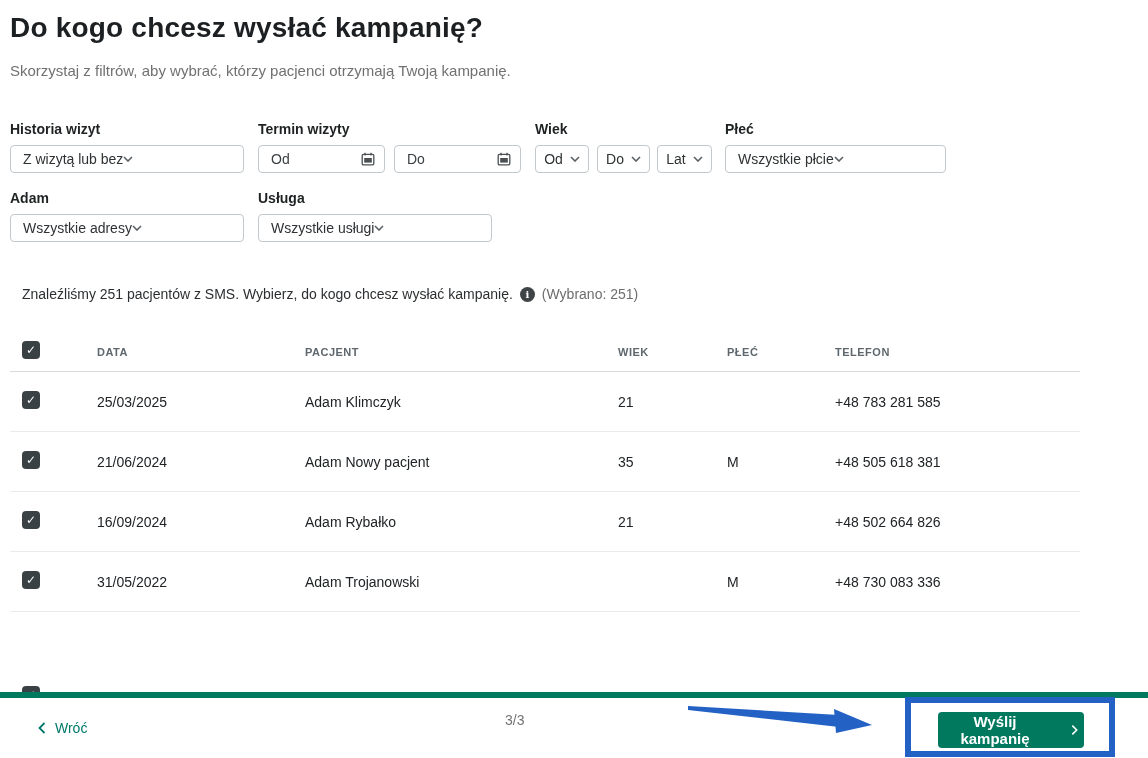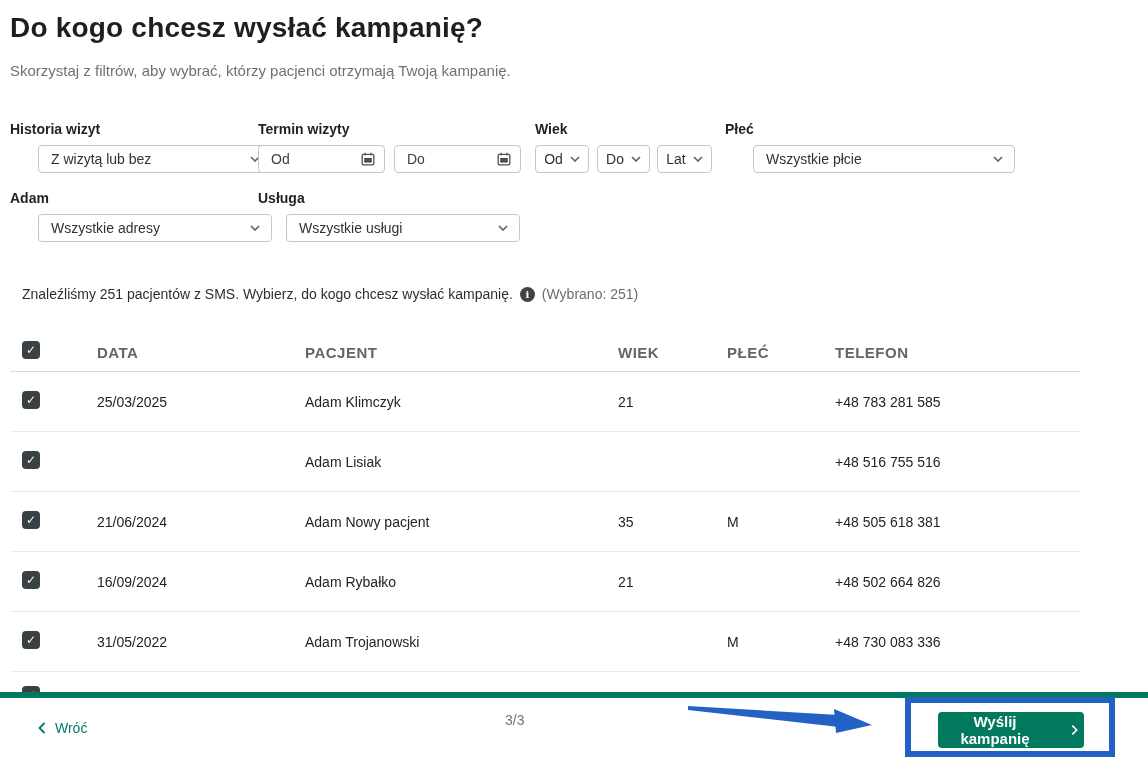--- a/index.html
+++ b/index.html
@@ -8,42 +8,42 @@
   .screen { position:relative; width:1148px; height:758px; background:#fff; overflow:hidden; }
 
   
   .page-title { position:absolute; left:10px; top:12px; margin:0; font-size:28px; font-weight:700; color:#1d2022; letter-spacing:0.2px; }
   .page-subtitle { position:absolute; left:10px; top:62px; font-size:15px; color:#717171; }
 
   
   .field-label { position:absolute; font-size:14px; font-weight:700; color:#1e2223; }
   .control { position:absolute; height:28px; border:1px solid #c2c8cc; border-radius:4px; background:#fff;
              display:flex; align-items:center; font-size:14px; color:#2e3234; }
-  .select { justify-content:space-between; padding:0 11px 0 12px; cursor:pointer;margin-left:28px; }
+  .select { justify-content:flex-start; padding:0 11px 0 12px; cursor:pointer; }
   .select-sm { justify-content:center; gap:7px; padding:0 6px; cursor:pointer; }
   .chev { width:10px; height:6px; flex:0 0 auto; }
   .chev path { stroke:#5a6166; stroke-width:1.6; fill:none; }
   .date-input { padding:0 9px 0 12px; justify-content:space-between; }
   .date-input input { border:none; outline:none; width:80px; font-size:14px; color:#2e3234; font-family:inherit; padding:0; background:transparent; }
   .date-input input::placeholder { color:#3a3f42; opacity:1; }
   .cal { width:14px; height:14px; flex:0 0 auto; }
 
   
   .summary { position:absolute; left:10px; top:286px; display:flex; align-items:center; gap:7px; font-size:14px;margin-left:12px; }
   .summary-text { color:#2c2f31; }
   .info-badge { width:15px; height:15px; border-radius:50%; background:#3f4547; position:relative; cursor:pointer; flex:0 0 auto; }
   .info-badge::after { content:"i"; position:absolute; inset:0; display:flex; align-items:center; justify-content:center;
                        color:#fff; font-size:10px; font-weight:700; font-family:"DejaVu Serif",serif; }
   .summary-selected { color:#6d6d6d; }
 
   
   .table { position:absolute; left:10px; top:333px; width:1070px; }
   .thead, .trow { display:grid; grid-template-columns:75px 208px 313px 109px 108px 1fr; align-items:center; padding-left:12px; }
   .thead { height:39px; border-bottom:1px solid #d7dadc; }
-  .th { font-size:15px; font-weight:700; color:#5d676d; letter-spacing:0.5px; }
+  .th { font-size:11px; font-weight:700; color:#5d676d; letter-spacing:0.5px; }
   .trow { height:60px; border-bottom:1px solid #eaebec; }
   .cell { font-size:14px; color:#202426; }
   .checkbox { display:inline-block; width:18px; height:18px; border-radius:4px; background:var(--checkbox-dark,#3a4145); position:relative; cursor:pointer; }
   .checkbox::after { content:"✓"; position:absolute; inset:0; display:flex; align-items:center; justify-content:center;
                      color:#fff; font-size:12px; font-weight:700; }
   .partial-checkbox { position:absolute; left:22px; top:686px; }
 
   
   .progress-bar { position:absolute; left:0; top:692px; width:1148px; height:6px; background:var(--accent-teal,#00795f); z-index:5; }
   .footer { position:absolute; left:0; top:698px; width:1148px; height:60px; background:#fff; z-index:6; }
@@ -114,21 +114,21 @@
         <path d="M1 1 L5 5 L9 1"></path>
       </svg>
   </div>
   <div class="control select-sm" style="left:657px; top:145px; width:55px;padding-left:6px;">
     <span>Lat</span>
     <svg class="chev" viewBox="0 0 10 6">
         <path d="M1 1 L5 5 L9 1"></path>
       </svg>
   </div>
 
-  <div class="control select" style="left:725px; top:145px; width:262px;">
+  <div class="control select" style="left:725px; top:145px; width:221px;">
     <span>Wszystkie płcie</span>
     <svg class="chev" viewBox="0 0 10 6">
         <path d="M1 1 L5 5 L9 1"></path>
       </svg>
   </div>
 
   <div class="field-label" style="left:10px; top:190px;">Adam</div>
   <div class="field-label" style="left:258px; top:190px;">Usługa</div>
 
   <div class="control select" style="left:10px; top:214px; width:234px;">
@@ -162,28 +162,20 @@
     <div id="table-body">
     <div class="trow">
       <div><span class="checkbox"></span></div>
       <div class="cell">25/03/2025</div>
       <div class="cell">Adam Klimczyk</div>
       <div class="cell">21</div>
       <div class="cell"></div>
       <div class="cell">+48 783 281 585</div>
     </div>
 
-    <div class="trow">
-      <div><span class="checkbox"></span></div>
-      <div class="cell"></div>
-      <div class="cell">Adam Lisiak</div>
-      <div class="cell"></div>
-      <div class="cell"></div>
-      <div class="cell">+48 516 755 516</div>
-    </div>
 
     <div class="trow">
       <div><span class="checkbox"></span></div>
       <div class="cell">21/06/2024</div>
       <div class="cell">Adam Nowy pacjent</div>
       <div class="cell">35</div>
       <div class="cell">M</div>
       <div class="cell">+48 505 618 381</div>
     </div>
 

